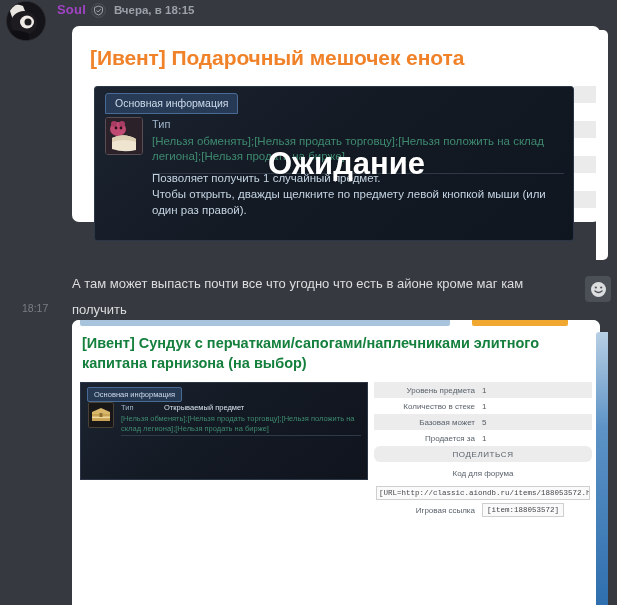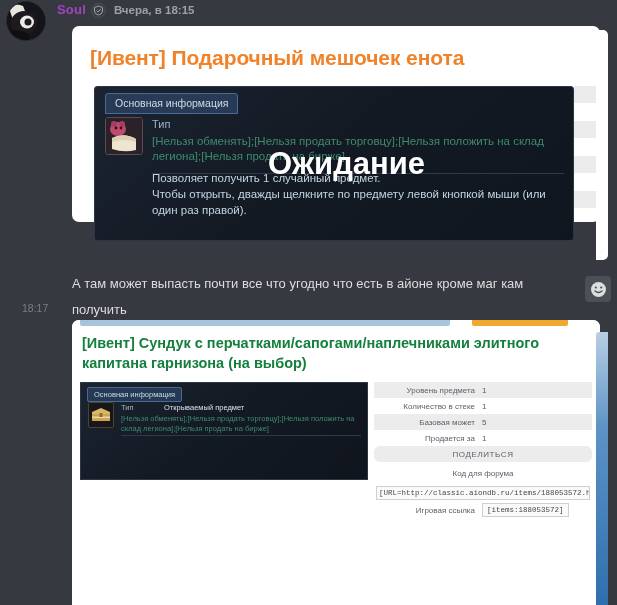--- a/index.html
+++ b/index.html
@@ -342,20 +342,20 @@
         <div class="k">Продается за</div>
         <div class="v">1</div>
       </div>
       <div class="share-hdr">ПОДЕЛИТЬСЯ</div>
       <div class="share-sub">Код для форума</div>
       <div class="url-row">
         <div class="url-box">[URL=http://classic.aiondb.ru/items/188053572.h</div>
       </div>
       <div class="gl-row">
         <div class="gl-key">Игровая ссылка</div>
-        <div class="gl-box">[items:188053572]</div>
+        <div class="gl-box">[item:188053572]</div>
       </div>
     </div>
 
   </div>
 
   <div class="blue-strip"></div>
 </div>
 
 </body></html>

